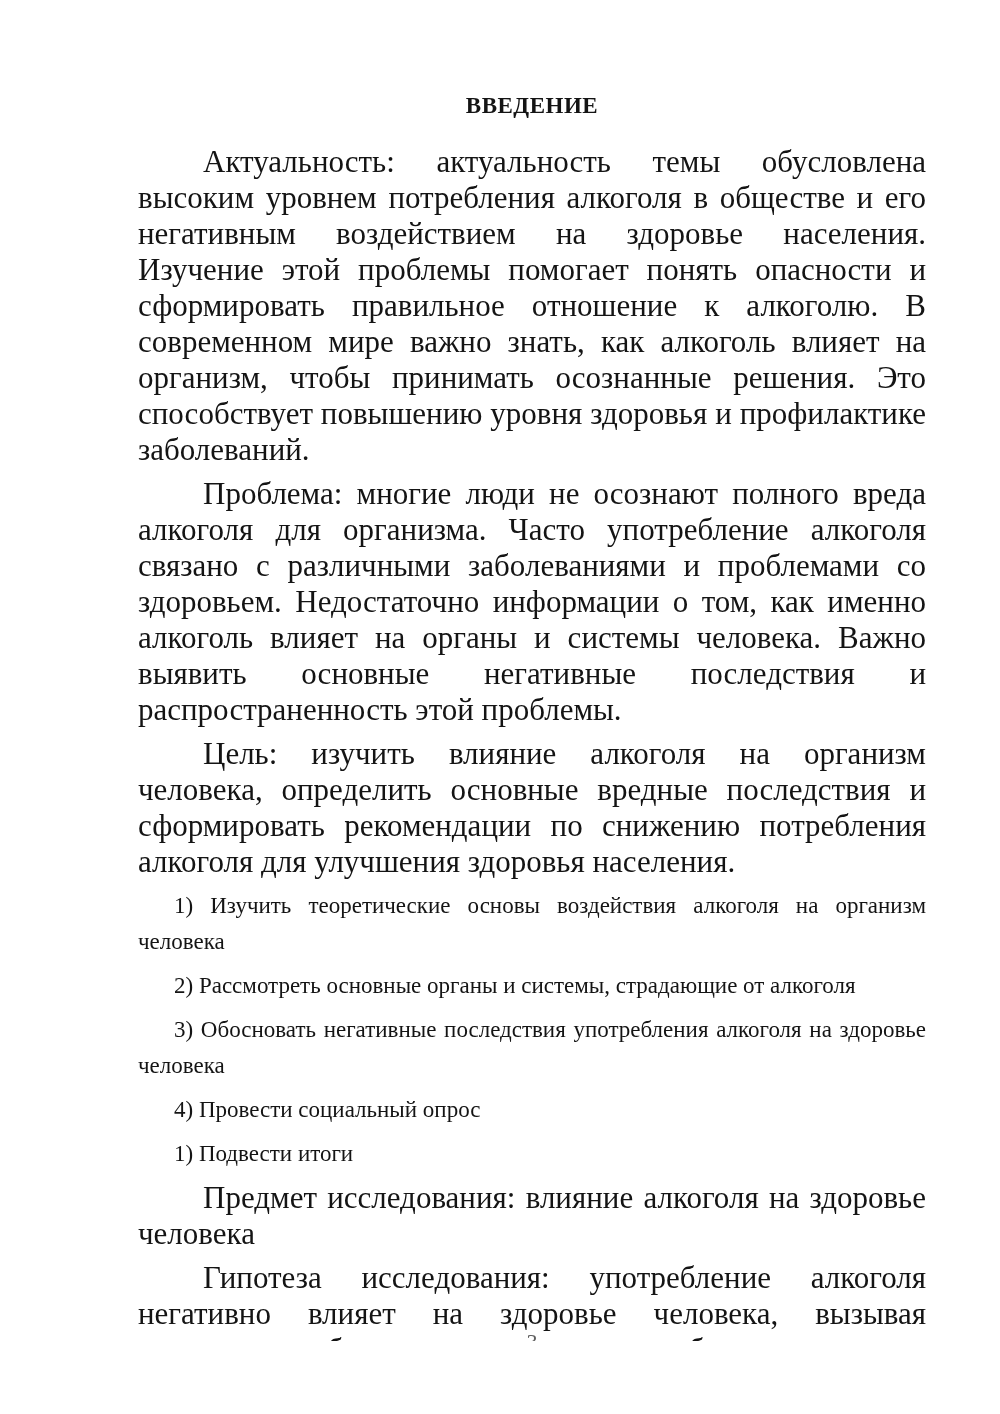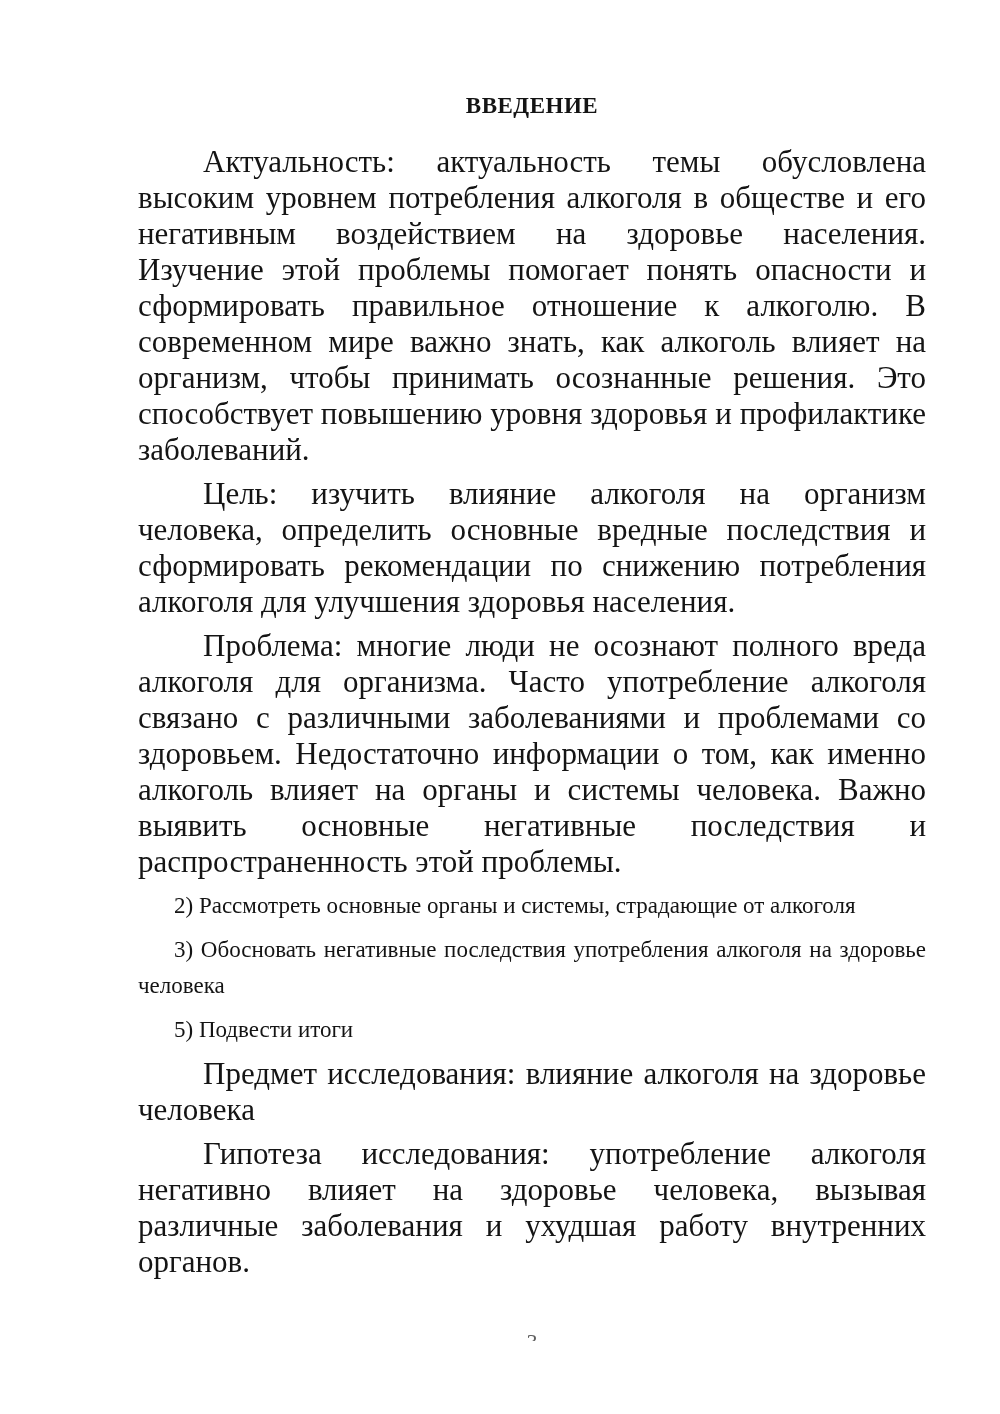--- a/index.html
+++ b/index.html
@@ -61,32 +61,34 @@
 </head>
 <body>
 
 <div class="page">
   <div class="content">
 
     <h1 class="doc-heading">ВВЕДЕНИЕ</h1>
 
     <p class="para">Актуальность: актуальность темы обусловлена высоким уровнем потребления алкоголя в обществе и его негативным воздействием на здоровье населения. Изучение этой проблемы помогает понять опасности и сформировать правильное отношение к алкоголю. В современном мире важно знать, как алкоголь влияет на организм, чтобы принимать осознанные решения. Это способствует повышению уровня здоровья и профилактике заболеваний.</p>
 
+    <p class="para">Проблема: многие люди не осознают полного вреда алкоголя для организма. Часто употребление алкоголя связано с различными заболеваниями и проблемами со здоровьем. Недостаточно информации о том, как именно алкоголь влияет на органы и системы человека. Важно выявить основные негативные последствия и распространенность этой проблемы.</p>
+
     <p class="para">Цель: изучить влияние алкоголя на организм человека, определить основные вредные последствия и сформировать рекомендации по снижению потребления алкоголя для улучшения здоровья населения.</p>
 
-    <p class="para">Проблема: многие люди не осознают полного вреда алкоголя для организма. Часто употребление алкоголя связано с различными заболеваниями и проблемами со здоровьем. Недостаточно информации о том, как именно алкоголь влияет на органы и системы человека. Важно выявить основные негативные последствия и распространенность этой проблемы.</p>
 
-
+    <p class="task">1) Изучить теоретические основы воздействия алкоголя на организм человека</p>
 
     <p class="task">2) Рассмотреть основные органы и системы, страдающие от алкоголя</p>
 
     <p class="task">3) Обосновать негативные последствия употребления алкоголя на здоровье человека</p>
 
+    <p class="task">4) Провести социальный опрос</p>
 
-    <p class="task">5) Подвести итоги</p>
+    <p class="task">1) Подвести итоги</p>
 
 
     <p class="para">Предмет исследования: влияние алкоголя на здоровье человека</p>
 
     <p class="para">Гипотеза исследования: употребление алкоголя негативно влияет на здоровье человека, вызывая различные заболевания и ухудшая работу внутренних органов.</p>
 
   </div>
 
   <div class="page-footer">3</div>
 </div>

